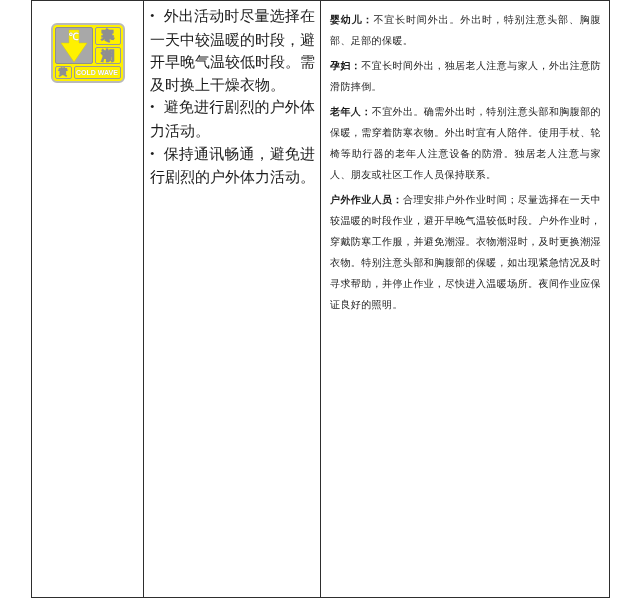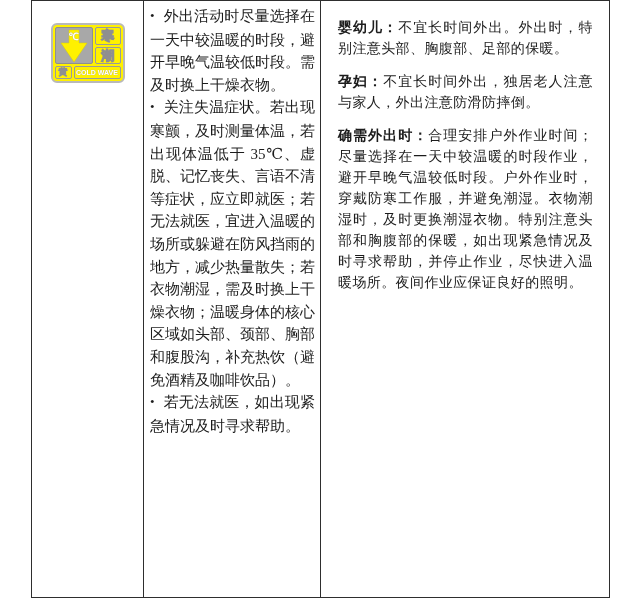--- a/index.html
+++ b/index.html
@@ -19,21 +19,21 @@
 
   
   .cell-general p{
     margin:0;font-size:15px;line-height:22.6px;
     text-align:justify;text-justify:inter-character;word-break:break-all;
   }
   .bullet{display:inline-block;margin-right:9px;font-size:13px;transform:translateY(-1px);}
 
   
   .cell-groups p{
-    margin:12px;font-size:14px;line-height:21px;letter-spacing:0.4px;
+    margin:4px;font-size:10px;line-height:21px;letter-spacing:0.4px;
     text-align:justify;text-justify:inter-character;word-break:break-all;
   }
   .grp{font-weight:bold;}
 
   
   .cw-icon{
     width:74px;height:60px;margin:22px auto 0 auto;box-sizing:border-box;
     background:#FFF100;border:2px solid #b9b9b9;border-radius:6px;
     padding:2px;display:flex;flex-direction:column;gap:2px;
   }
@@ -93,24 +93,25 @@
         </div>
         <div class="cw-bottom">
           <div class="cw-level">黄</div>
           <div class="cw-sub">COLD WAVE</div>
         </div>
       </div>
     </div>
 
     <div class="cell cell-general">
       <p><span class="bullet">•</span><span>外出活动时尽量选择在一天中较温暖的时段，避开早晚气温较低时段。需及时换上干燥衣物。</span></p>
-      <p><span class="bullet">•</span><span>关注失温症状。若出现寒颤，及时测量体温，若出现体温低于 35℃、虚脱、记忆丧失、言语不清等症状，应立即就医；若无法就医，宜进入温暖的场所或躲避在防风挡雨的地方，减少热量散失；若衣物潮湿，需及时换上干燥衣物；温暖身体的核心区域如头部、颈部、胸部和腹股沟，补充热饮（避免酒精及咖啡饮品）。</span></p>
-      <p><span class="bullet">•</span><span>若无法就医，如出现紧急情况及时寻求帮助。</span></p>
+      <p><span class="bullet">•</span><span>避免进行剧烈的户外体力活动。</span></p>
+      <p><span class="bullet">•</span><span>保持通讯畅通，避免进行剧烈的户外体力活动。</span></p>
     </div>
 
     <div class="cell cell-groups">
       <p><span class="grp">婴幼儿：</span><span>不宜长时间外出。外出时，特别注意头部、胸腹部、足部的保暖。</span></p>
       <p><span class="grp">孕妇：</span><span>不宜长时间外出，独居老人注意与家人，外出注意防滑防摔倒。</span></p>
-      <p><span class="grp">确需外出时：</span><span>合理安排户外作业时间；尽量选择在一天中较温暖的时段作业，避开早晚气温较低时段。户外作业时，穿戴防寒工作服，并避免潮湿。衣物潮湿时，及时更换潮湿衣物。特别注意头部和胸腹部的保暖，如出现紧急情况及时寻求帮助，并停止作业，尽快进入温暖场所。夜间作业应保证良好的照明。</span></p>
+      <p><span class="grp">老年人：</span><span>不宜外出。确需外出时，特别注意头部和胸腹部的保暖，需穿着防寒衣物。外出时宜有人陪伴。使用手杖、轮椅等助行器的老年人注意设备的防滑。独居老人注意与家人、朋友或社区工作人员保持联系。</span></p>
+      <p><span class="grp">户外作业人员：</span><span>合理安排户外作业时间；尽量选择在一天中较温暖的时段作业，避开早晚气温较低时段。户外作业时，穿戴防寒工作服，并避免潮湿。衣物潮湿时，及时更换潮湿衣物。特别注意头部和胸腹部的保暖，如出现紧急情况及时寻求帮助，并停止作业，尽快进入温暖场所。夜间作业应保证良好的照明。</span></p>
     </div>
 
   </div>
 </div>
 
 </body></html>

